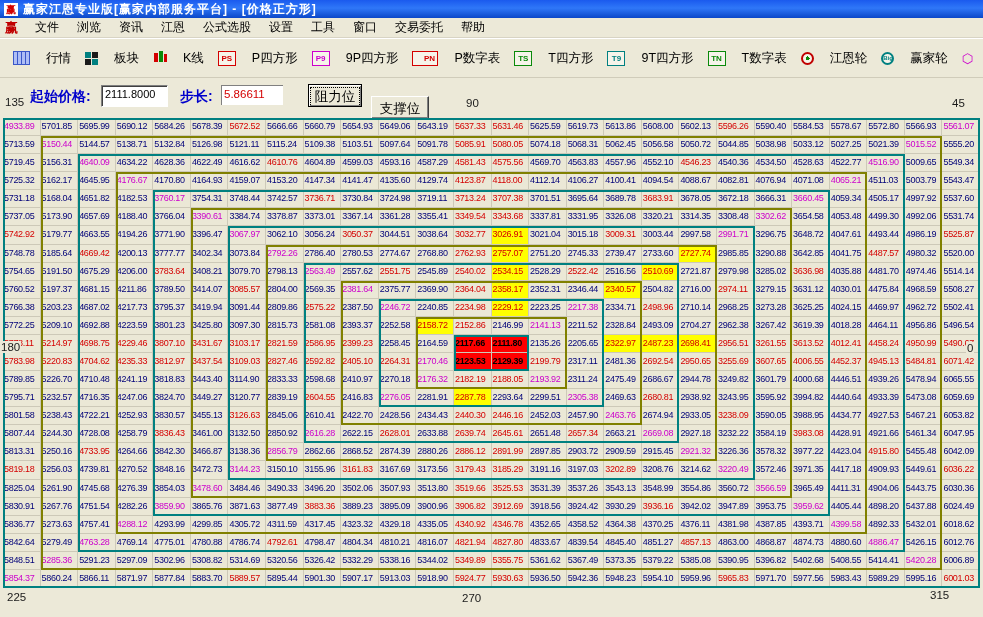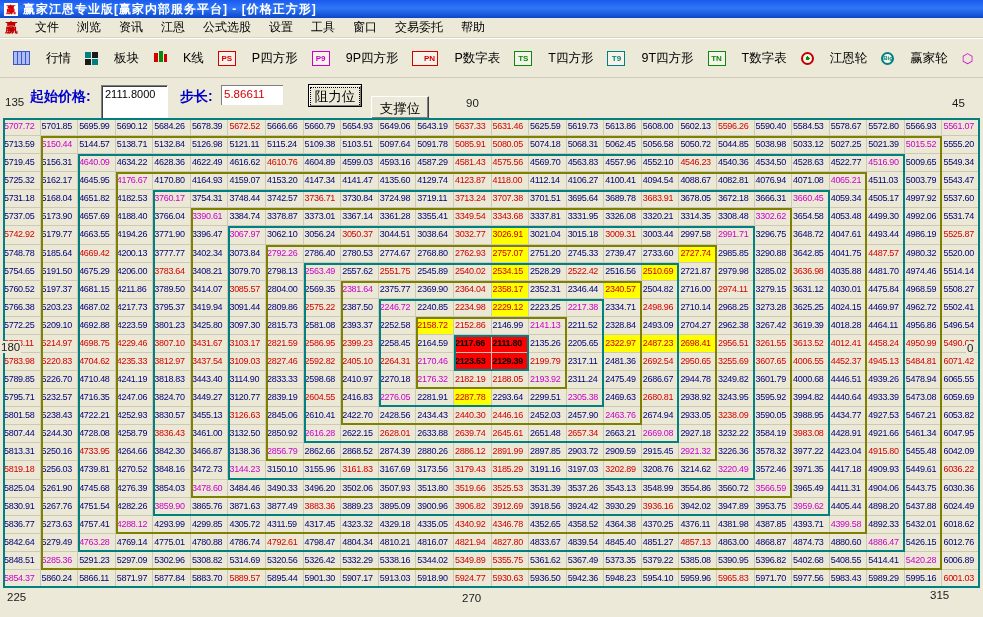--- a/index.html
+++ b/index.html
@@ -47,21 +47,21 @@
   .ic-hex{color:#cc00cc;font-size:13px;line-height:13px;font-weight:bold;}
   .ic-dollar{color:#2db52d;font-size:14px;line-height:14px;font-weight:bold;}
 
   
   #controls{position:absolute;left:0;top:79px;width:983px;height:38px;background:#ece9d8;}
   .ctl-label{position:absolute;color:#0000cc;font-weight:bold;font-size:14px;top:9px;}
   #lbl-start{left:30px;}
   #lbl-step{left:180px;}
   #start-input{position:absolute;left:101px;top:6px;width:62px;height:18px;background:#fff;
     border-top:1px solid #808080;border-left:1px solid #808080;border-bottom:1px solid #fff;border-right:1px solid #fff;
-    box-shadow:inset 1px 1px 0 #404040;font-size:11px;color:#000;padding:2px 0 12px 3px;}
+    box-shadow:inset 1px 1px 0 #404040;font-size:11px;color:#000;padding:2px 0 0 3px;}
   #step-combo{position:absolute;left:221px;top:6px;width:62px;height:20px;background:#fff;
     box-shadow:inset 1px 1px 0 #808080, inset -1px -1px 0 #fff;display:flex;gap:44px;}
   #step-combo .val{flex:1;color:#d40000;font-size:11.5px;padding:3px 0 0 3px;}
   #step-combo .drop{width:15px;height:16px;margin:1px;background:#ece9d8;
     border:1px outset #fff;font-size:7px;text-align:center;line-height:15px;color:#000;}
   .px-btn{position:absolute;top:5px;height:23px;background:#ece9d8;font-size:13.5px;color:#000;
     text-align:center;box-sizing:border-box;padding-top:3px;}
   #btn-resist{left:308px;width:54px;border:1px solid #000;
     box-shadow:inset 1px 1px 0 #fff, inset -1px -1px 0 #808080;}
   #btn-resist .inner{outline:1px dotted #000;display:block;margin:0 2px;}
@@ -196,21 +196,21 @@
   <span class="angle" style="left:465px;top:97px;">90</span>
   <span class="angle" style="left:951px;top:97px;">45</span>
   <span class="angle" style="left:0px;top:341px;">180</span>
   <span class="angle" style="left:966px;top:342px;">0</span>
   <span class="angle" style="left:6px;top:591px;">225</span>
   <span class="angle" style="left:461px;top:592px;">270</span>
   <span class="angle" style="left:929px;top:589px;">315</span>
 
   <div id="grid">
 
-  <div class="cell mg">5707.72</div>
+  <div class="cell mg">4933.89</div>
       <div class="cell">5701.85</div>
       <div class="cell">5695.99</div>
       <div class="cell">5690.12</div>
       <div class="cell">5684.26</div>
       <div class="cell">5678.39</div>
       <div class="cell rd">5672.52</div>
       <div class="cell">5666.66</div>
       <div class="cell">5660.79</div>
       <div class="cell">5654.93</div>
       <div class="cell">5649.06</div>

